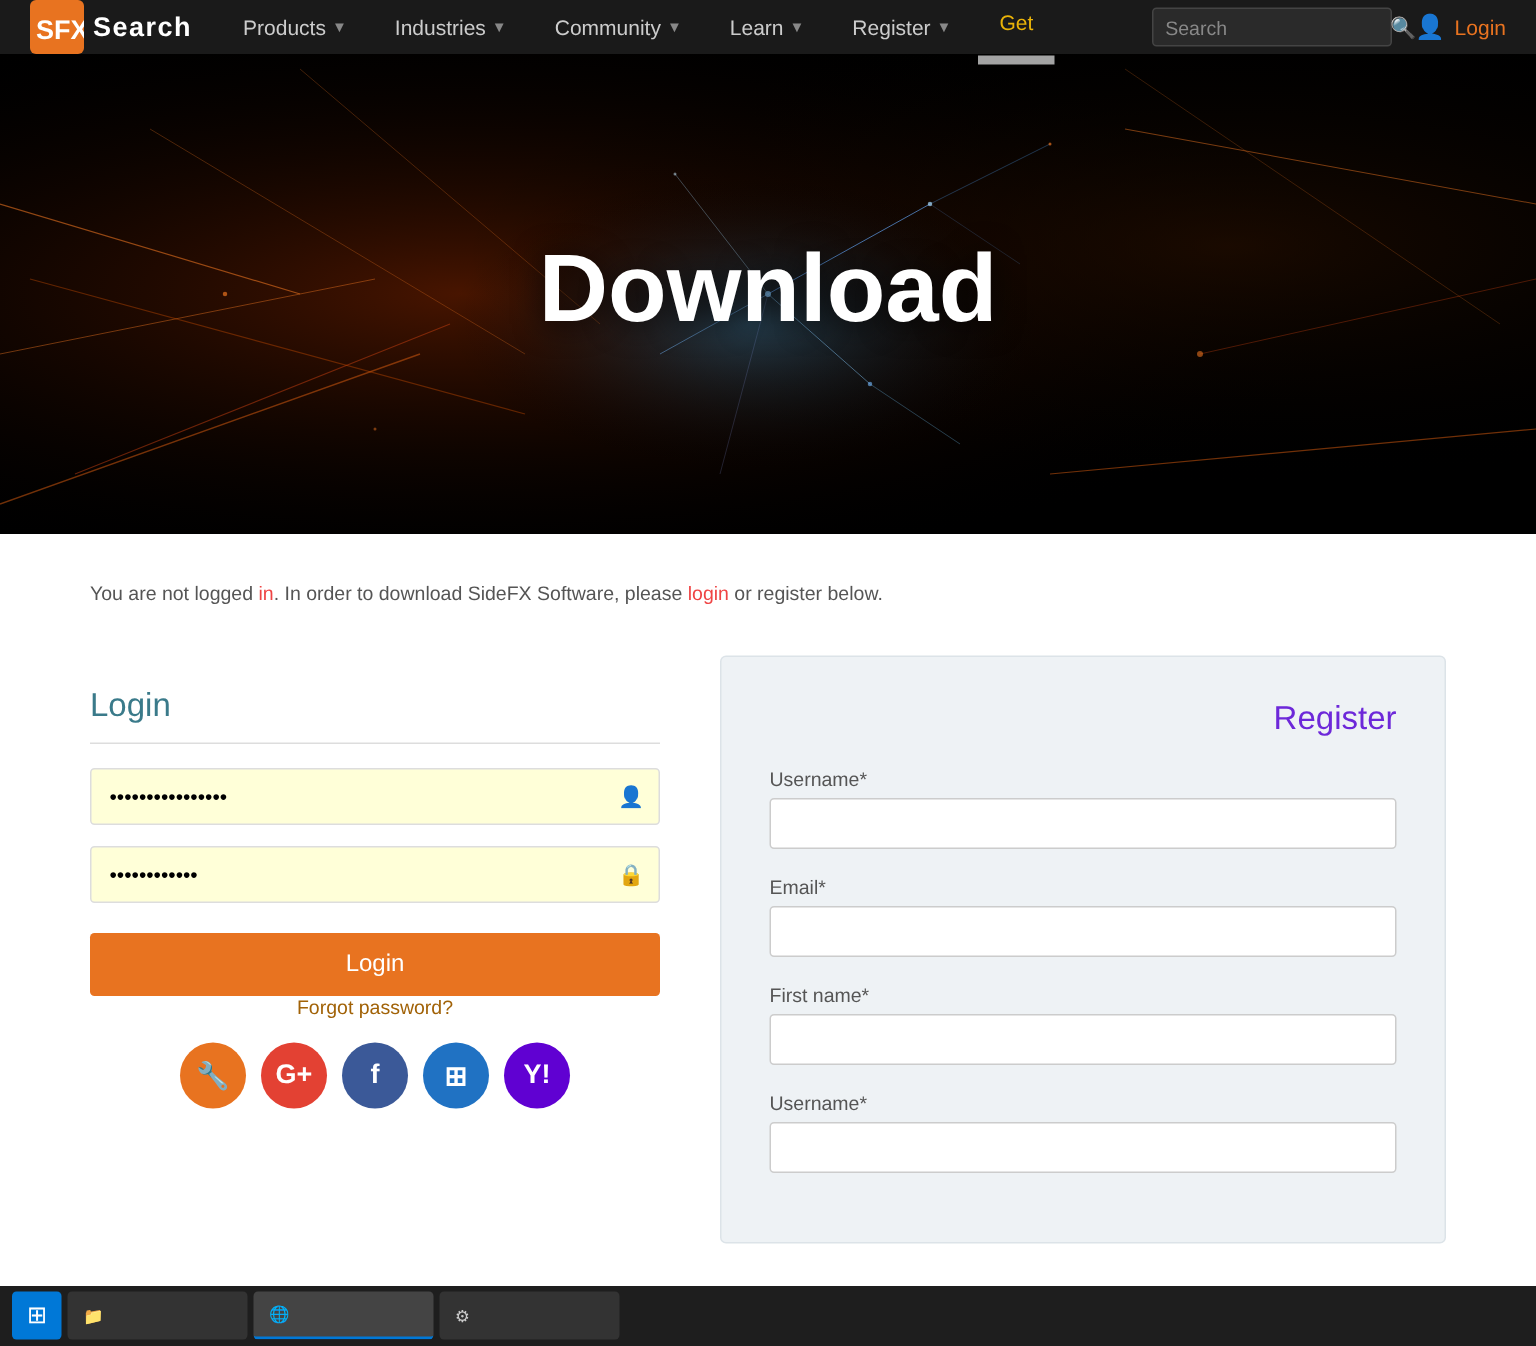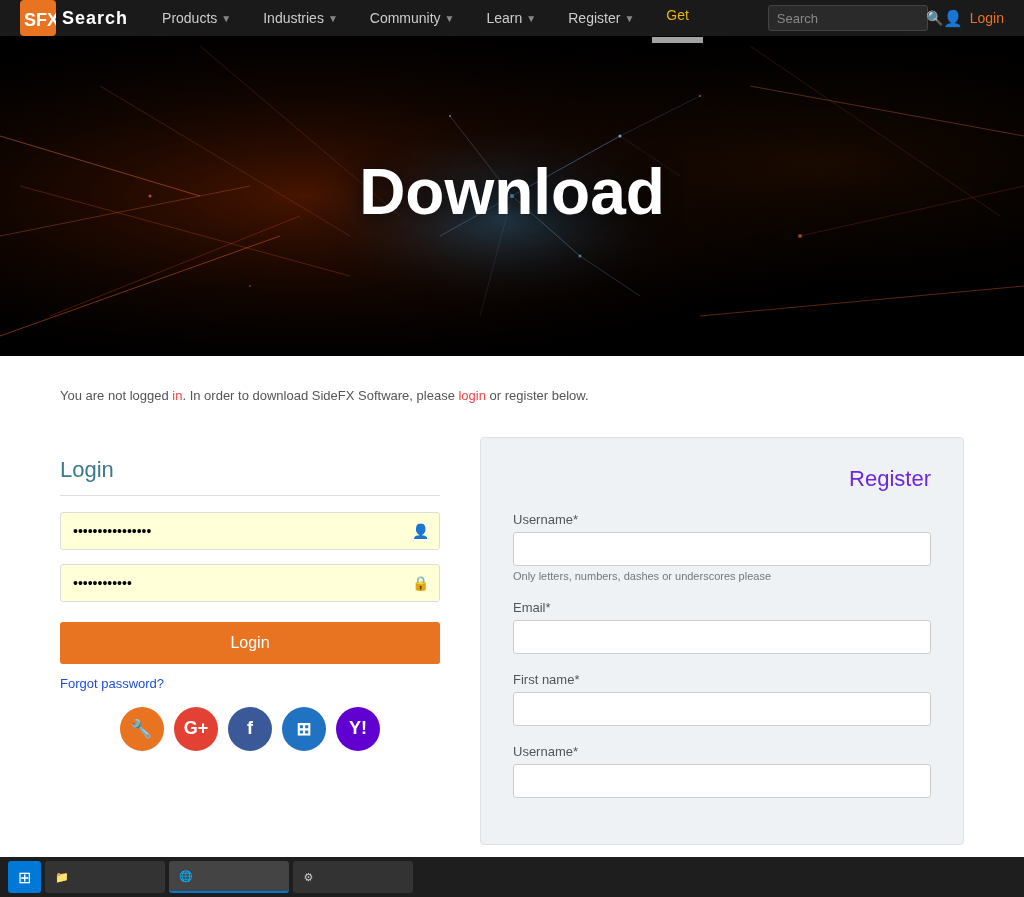--- a/index.html
+++ b/index.html
@@ -209,23 +209,23 @@
       background: #e87320;
       color: #fff;
       border: none;
       border-radius: 3px;
       font-size: 16px;
       cursor: pointer;
       margin-top: 6px;
     }
     .forgot-link {
       display: block;
-      color: #1d4ed8;
+      text-align: center;
+      color: #a16207;
       font-size: 13px;
-      margin-top: 12px;
       cursor: pointer;
     }
     .social-login {
       display: flex;
       gap: 10px;
       justify-content: center;
       margin-top: 16px;
     }
     .social-btn {
       width: 44px;
@@ -470,21 +470,20 @@
         <button class="social-btn yahoo" title="Yahoo">Y!</button>
       </div>
     </div>
 
     <div class="register-section">
       <h2 class="register-title">Register</h2>
 
       <div class="reg-form-group">
         <label class="reg-label">Username*</label>
         <input class="reg-input" type="text" style="">
-        <p class="field-hint">Only letters, numbers, dashes or underscores please</p>
       </div>
 
       <div class="reg-form-group">
         <label class="reg-label">Email*</label>
         <input class="reg-input" type="email" style="">
       </div>
 
       <div class="reg-form-group">
         <label class="reg-label">First name*</label>
         <input class="reg-input" type="text" style="">

